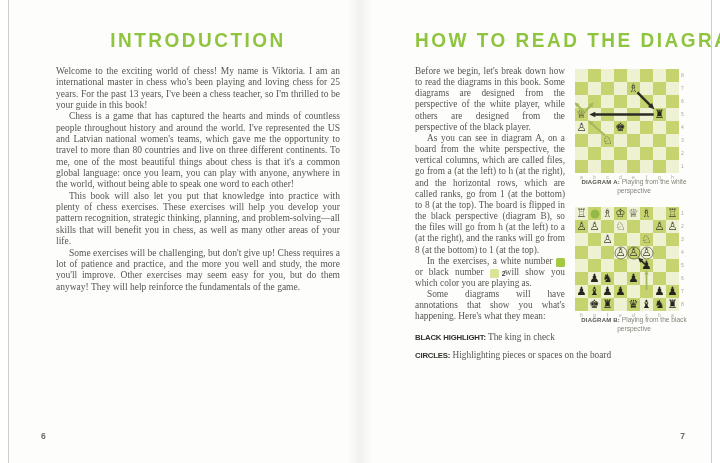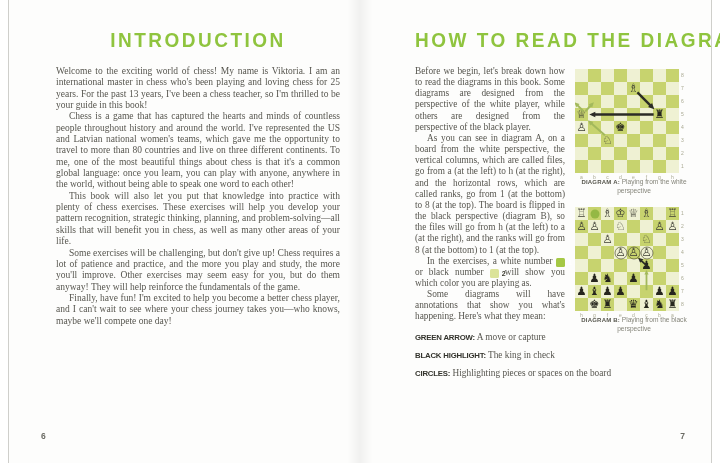--- a/index.html
+++ b/index.html
@@ -68,22 +68,21 @@
 <body>
 
 <div class="spread">
 
   <div class="page page-left">
     <h1 class="page-title">INTRODUCTION</h1>
     <div class="body-copy">
       <p>Welcome to the exciting world of chess! My name is Viktoria. I am an international master in chess who's been playing and loving chess for 25 years. For the past 13 years, I've been a chess teacher, so I'm thrilled to be your guide in this book!</p>
       <p class="ind">Chess is a game that has captured the hearts and minds of countless people throughout history and around the world. I've represented the US and Latvian national women's teams, which gave me the opportunity to travel to more than 80 countries and live on three different continents. To me, one of the most beautiful things about chess is that it's a common global language: once you learn, you can play with anyone, anywhere in the world, without being able to speak one word to each other!</p>
       <p class="ind">This book will also let you put that knowledge into practice with plenty of chess exercises. These exercises will help you develop your pattern recognition, strategic thinking, planning, and problem-solving—all skills that will benefit you in chess, as well as many other areas of your life.</p>
-      <p class="ind">Some exercises will be challenging, but don't give up! Chess requires a lot of patience and practice, and the more you play and study, the more you'll improve. Other exercises may seem easy for you, but do them anyway! They will help reinforce the fundamentals of the game.</p>
-      <p class="ind">Finally, have fun! I'm excited to help you become a better chess player, and I can't wait to see where your chess journey takes you—who knows, maybe we'll compete one day!</p>
+      <p class="ind">Some exercises will be challenging, but don't give up! Chess requires a lot of patience and practice, and the more you well and study, the more you'll improve. Other exercises may seem easy for you, but do them anyway! They will help reinforce the fundamentals of the game.</p>
     </div>
     <div class="pagenum left">6</div>
   </div>
 
   <div class="page page-right">
     <h1 class="page-title">HOW TO READ THE DIAGRAMS</h1>
 
     <div class="cols">
       <div class="txtcol">
         <p>Before we begin, let's break down how to read the diagrams in this book. Some diagrams are designed from the perspective of the white player, while others are designed from the perspective of the black player.</p>
@@ -332,21 +331,20 @@
                   <span>8</span>
                 </div>
               </div>
           </div>
           <div class="caption"><b>DIAGRAM B:</b><span> Playing from the black perspective</span></div>
         </div>
       </div>
     </div>
 
     <div class="legend">
-      <p class="legend-item"><span class="legend-label">GREEN ARROW:</span><span class="legend-desc"> A move or capture</span></p>
       <p class="legend-item"><span class="legend-label">BLACK HIGHLIGHT:</span><span class="legend-desc"> The king in check</span></p>
       <p class="legend-item"><span class="legend-label">CIRCLES:</span><span class="legend-desc"> Highlighting pieces or spaces on the board</span></p>
     </div>
 
     <div class="pagenum right">7</div>
   </div>
 
   <div class="gutter"></div>
 </div>
 

